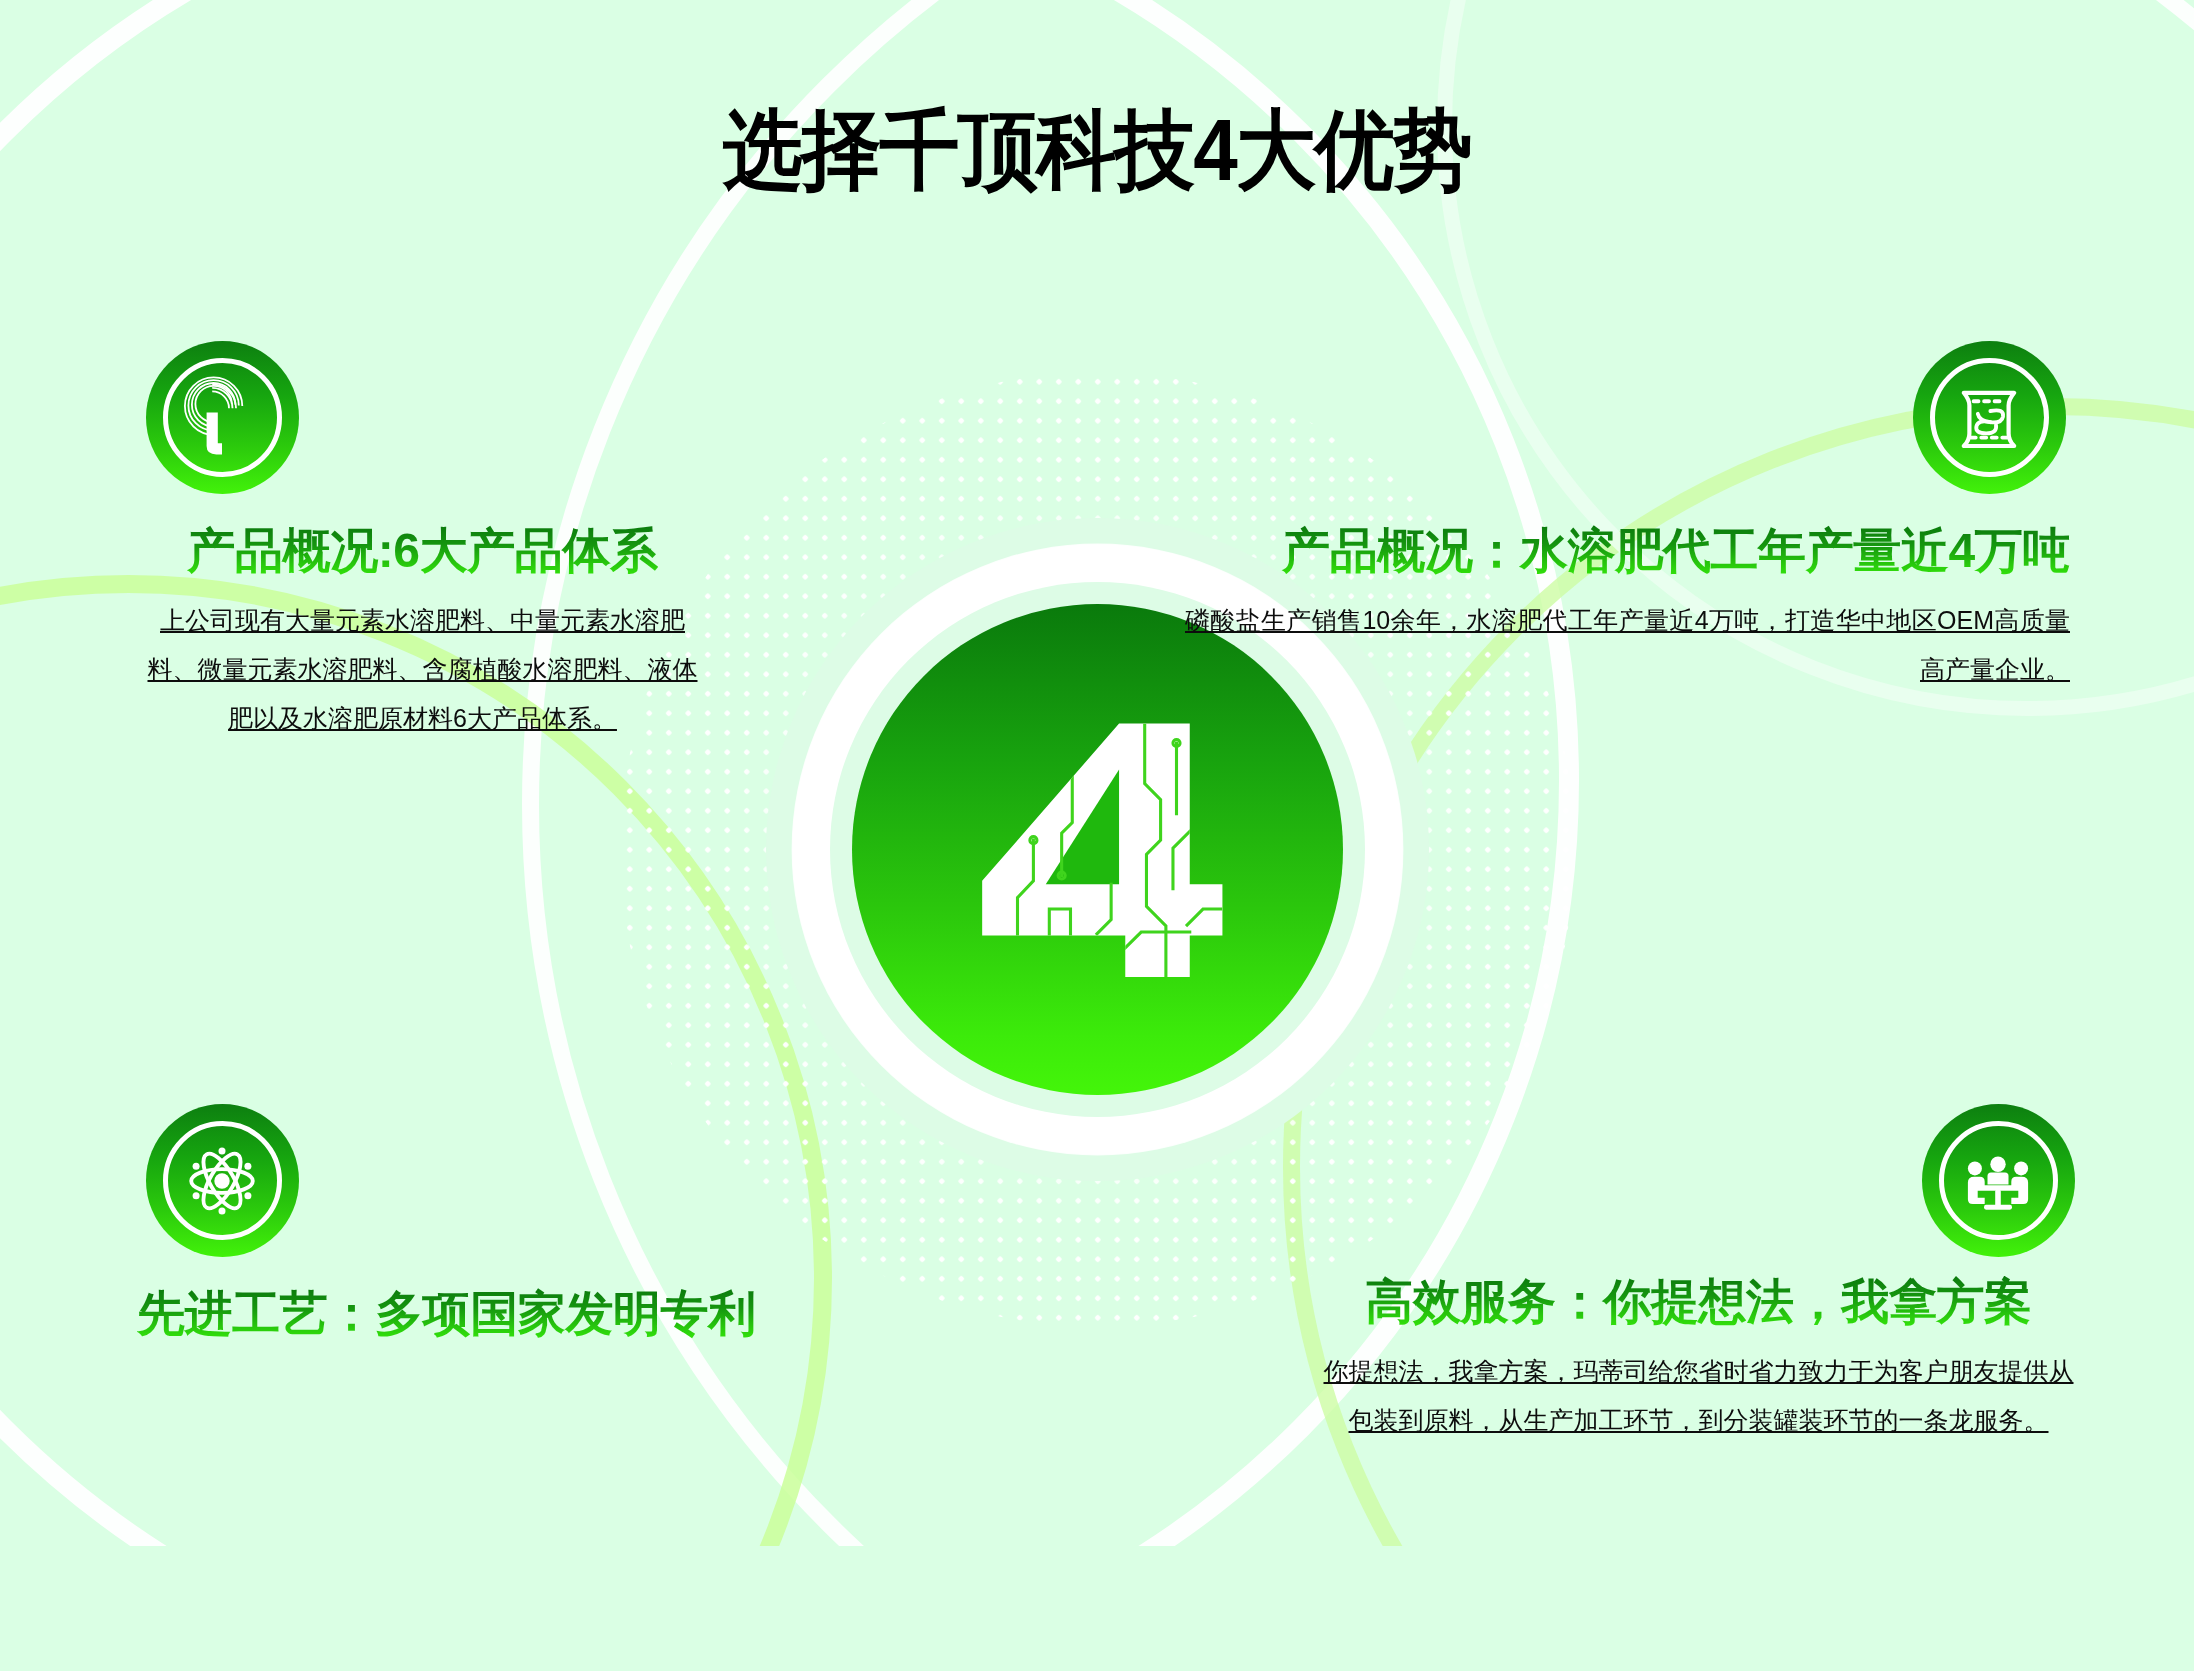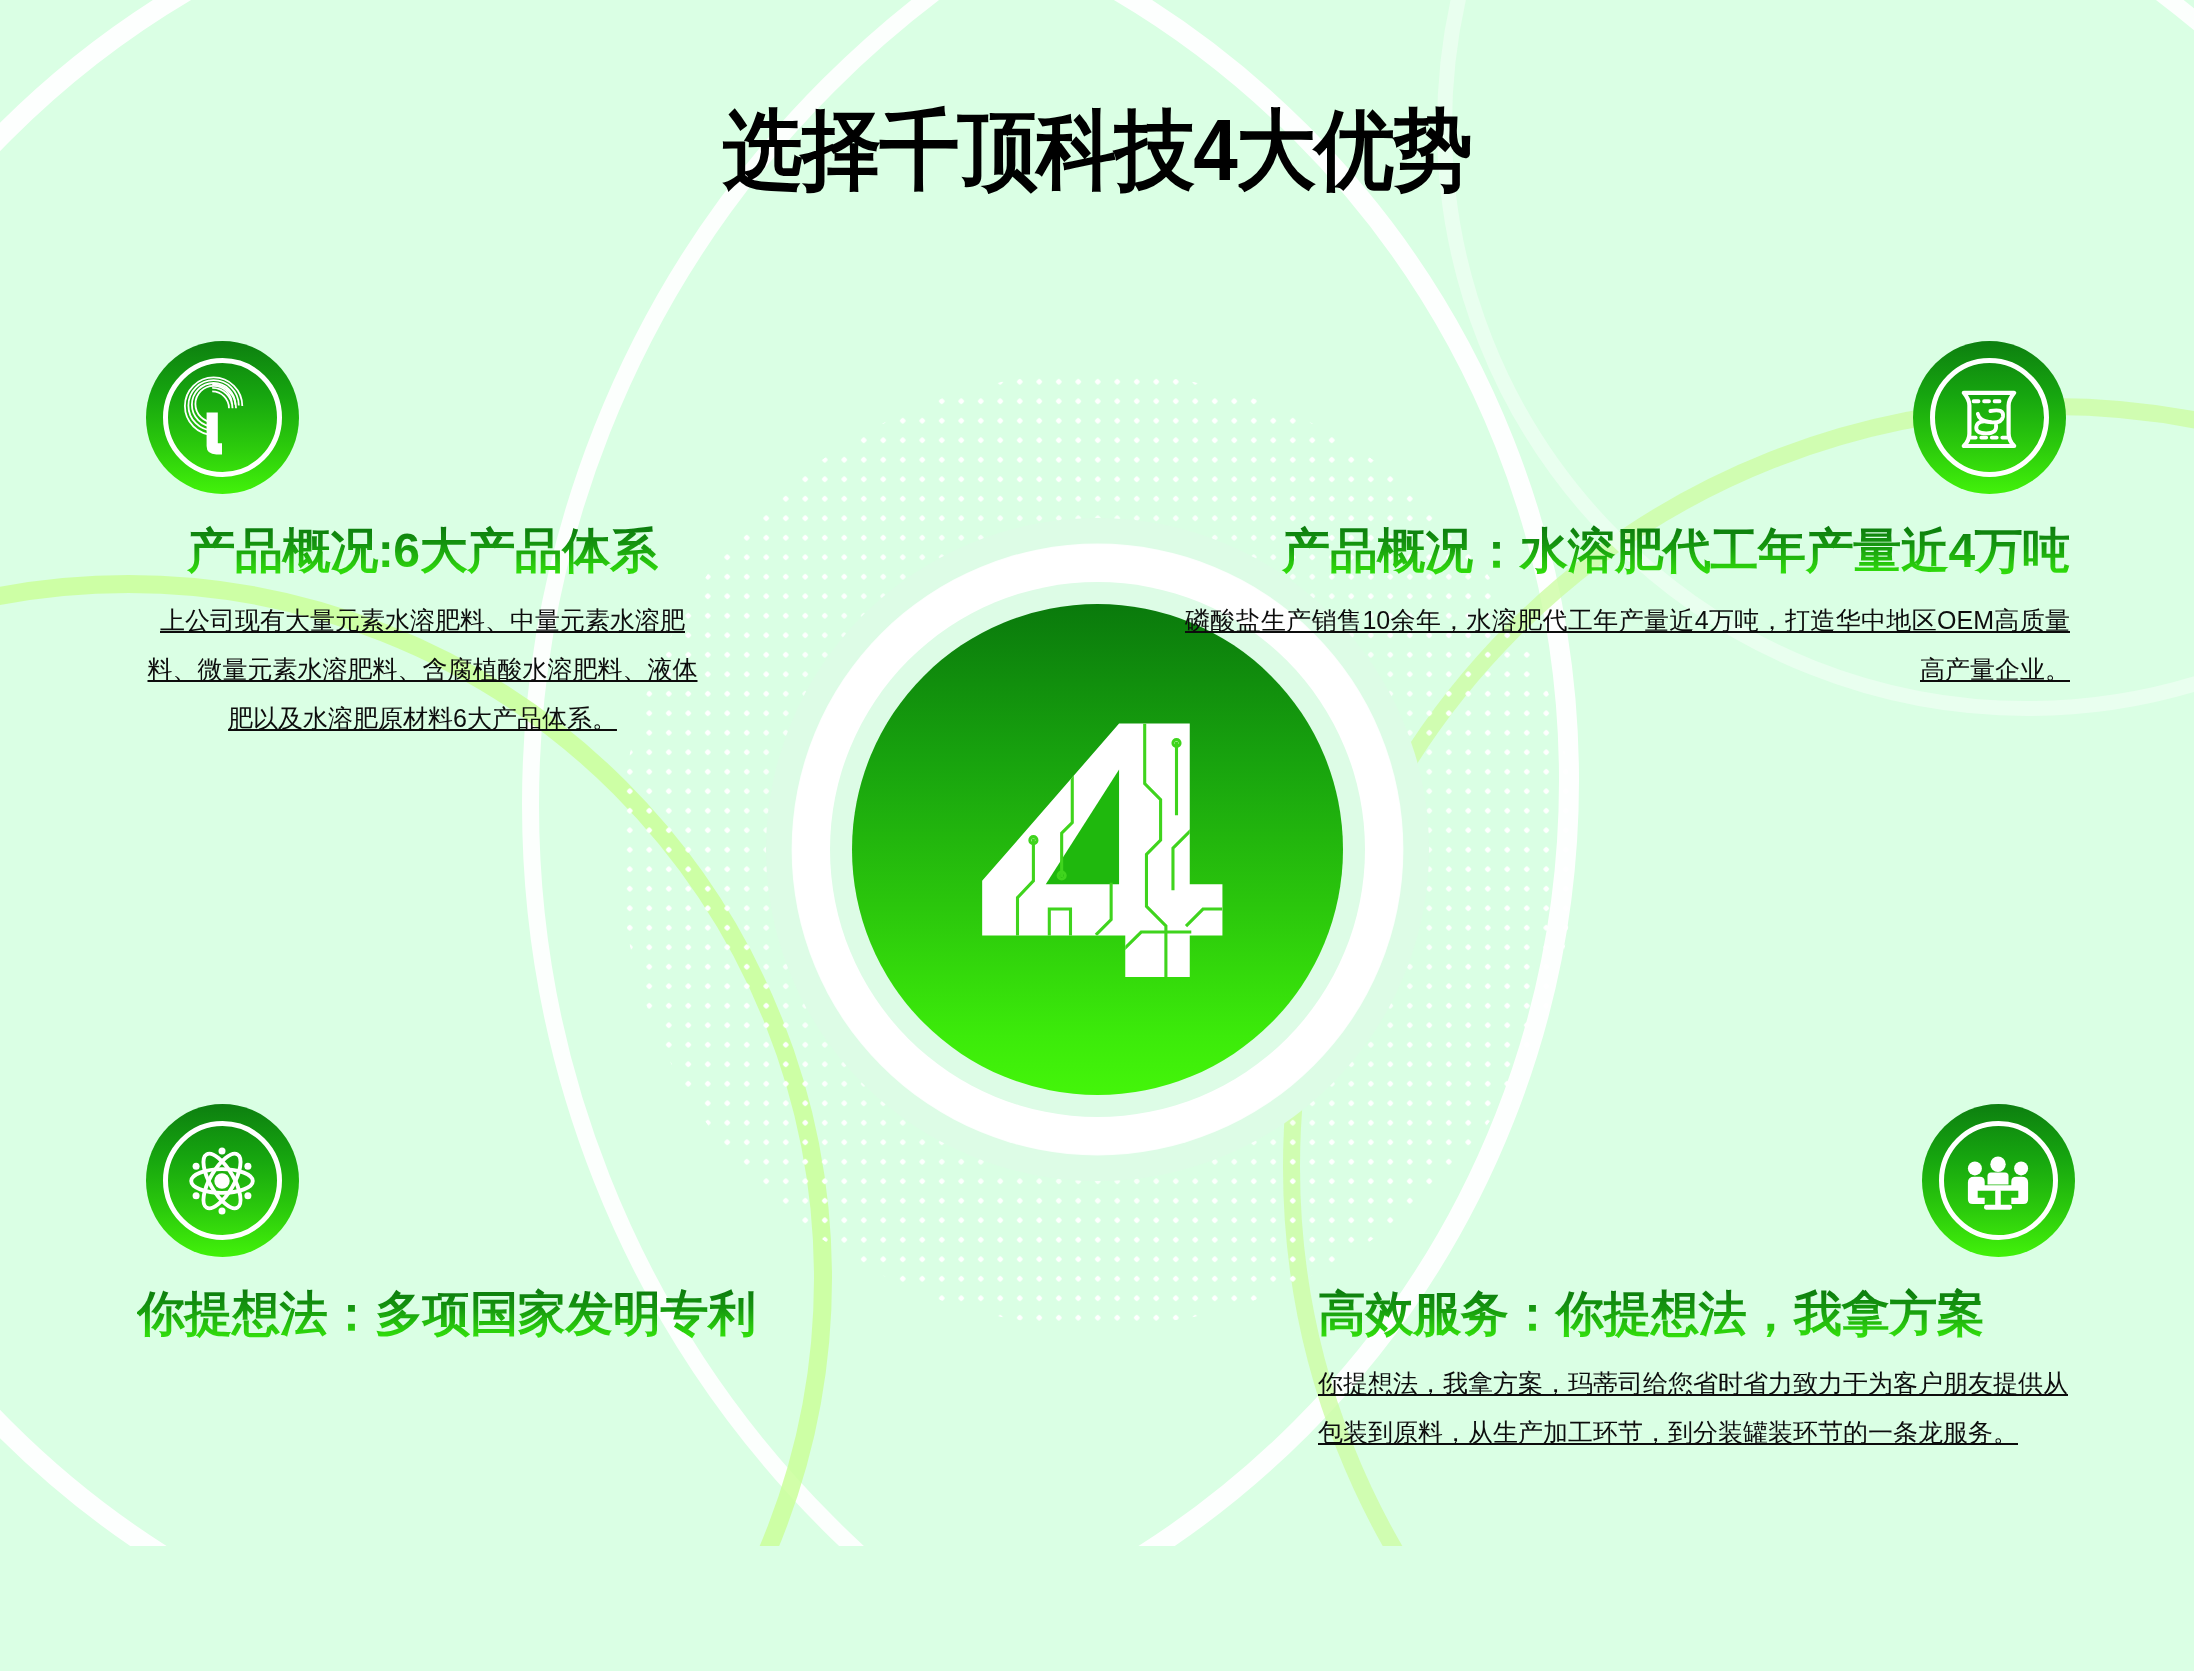--- a/index.html
+++ b/index.html
@@ -188,21 +188,21 @@
   .q-tr .icon-badge { right: 4.4px; top: 0; }
   .q-tr .txt { position: absolute; right: 0; top: 184px; width: 885px; text-align: right; }
   .q-tr p { text-align: justify; text-align-last: right; direction: rtl; unicode-bidi: plaintext; }
 
   .q-bl { left: 137px; top: 1104px; width: 778px; }
   .q-bl .icon-badge { left: 8.8px; top: 0; }
   .q-bl .txt { position: absolute; left: 0; top: 184px; width: 778px; text-align: left; }
 
   .q-br { left: 1309px; left: 1318px; top: 1104px; width: 761px; }
   .q-br .icon-badge { right: 4.4px; top: 0; }
-  .q-br .txt { position: absolute; right: 0; top: 184px; width: 761px; text-align: left; }
+  .q-br .txt { position: absolute; right: 0; top: 172px; width: 761px; text-align: center; }
 </style>
 </head>
 <body>
 
 <div id="stage">
 
   <div class="bg-layer">
     <div class="arc arc-white-big"></div>
     <div class="arc arc-white-big2"></div>
     <div class="arc arc-lime-bl"></div>
@@ -312,21 +312,21 @@
             <circle cx="60" cy="103" r="5"></circle>
             <circle cx="23" cy="39" r="5"></circle>
             <circle cx="97" cy="81" r="5"></circle>
             <circle cx="23" cy="81" r="5"></circle>
             <circle cx="97" cy="39" r="5"></circle>
           </g>
         </svg>
       </div>
     </div>
     <div class="txt">
-      <h2>你提想法：多项国家发明专利</h2>
+      <h2>先进工艺：多项国家发明专利</h2>
     </div>
   </div>
 
   <div class="quad q-br">
     <div class="icon-badge">
       <div class="inner-ring">
         <svg viewBox="0 0 120 120">
           <g fill="#ffffff">
 
             <circle cx="60" cy="36" r="11"></circle>

